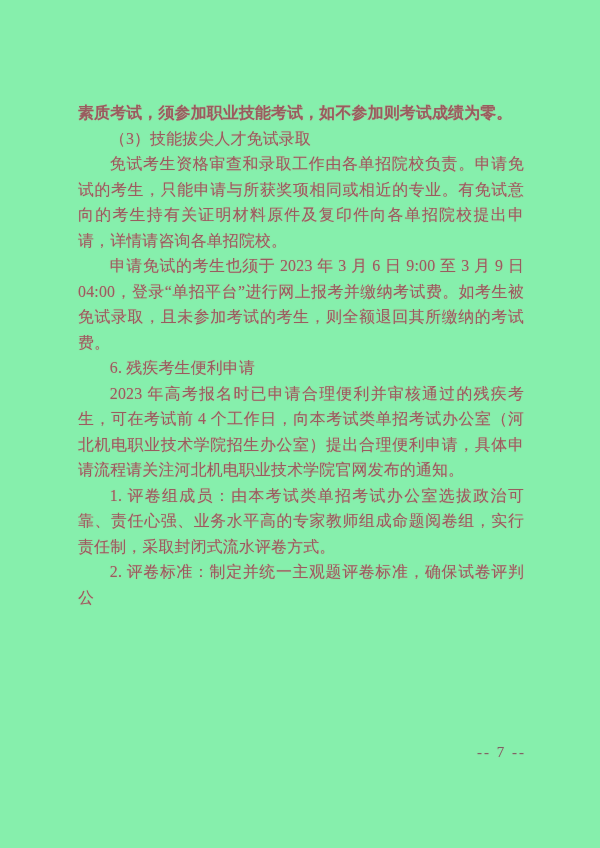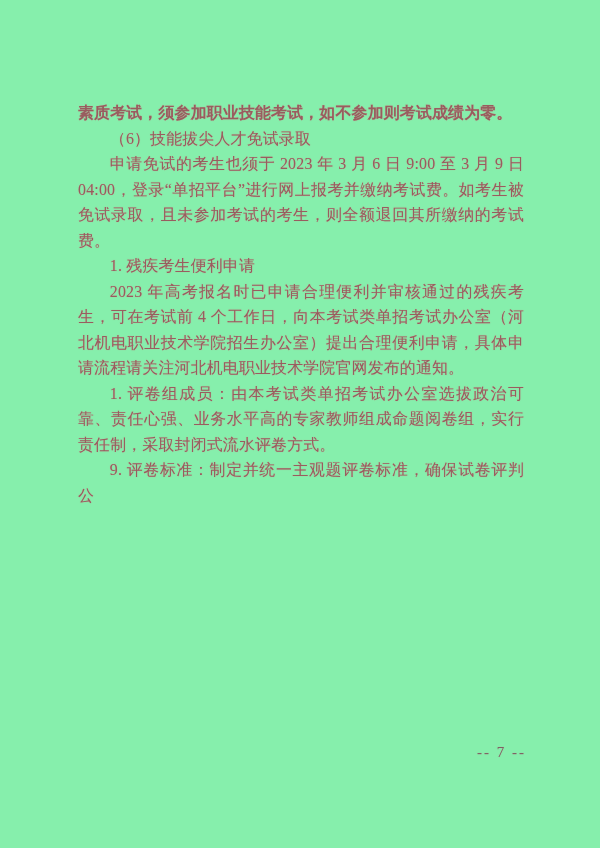--- a/index.html
+++ b/index.html
@@ -46,21 +46,22 @@
     letter-spacing: 2px;
     text-shadow: 0 0 1px rgba(190, 150, 150, 0.7);
   }
 </style>
 </head>
 <body>
 
 <div class="page">
   <div class="text-block">
     <p class="bold">素质考试，须参加职业技能考试，如不参加则考试成绩为零。</p>
-    <p class="indent">（6）技能拔尖人才免试录取</p>
+    <p class="indent">（3）技能拔尖人才免试录取</p>
+    <p class="indent">免试考生资格审查和录取工作由各单招院校负责。申请免试的考生，只能申请与所获奖项相同或相近的专业。有免试意向的考生持有关证明材料原件及复印件向各单招院校提出申请，详情请咨询各单招院校。</p>
     <p class="indent">申请免试的考生也须于 2023 年 3 月 6 日 9:00 至 3 月 9 日 04:00，登录“单招平台”进行网上报考并缴纳考试费。如考生被免试录取，且未参加考试的考生，则全额退回其所缴纳的考试费。</p>
-    <p class="indent">1. 残疾考生便利申请</p>
+    <p class="indent">6. 残疾考生便利申请</p>
     <p class="indent">2023 年高考报名时已申请合理便利并审核通过的残疾考生，可在考试前 4 个工作日，向本考试类单招考试办公室（河北机电职业技术学院招生办公室）提出合理便利申请，具体申请流程请关注河北机电职业技术学院官网发布的通知。</p>
     <p class="indent">1. 评卷组成员：由本考试类单招考试办公室选拔政治可靠、责任心强、业务水平高的专家教师组成命题阅卷组，实行责任制，采取封闭式流水评卷方式。</p>
-    <p class="indent">9. 评卷标准：制定并统一主观题评卷标准，确保试卷评判公</p>
+    <p class="indent">2. 评卷标准：制定并统一主观题评卷标准，确保试卷评判公</p>
   </div>
   <div class="page-number">-- 7 --</div>
 </div>
 
 </body></html>

